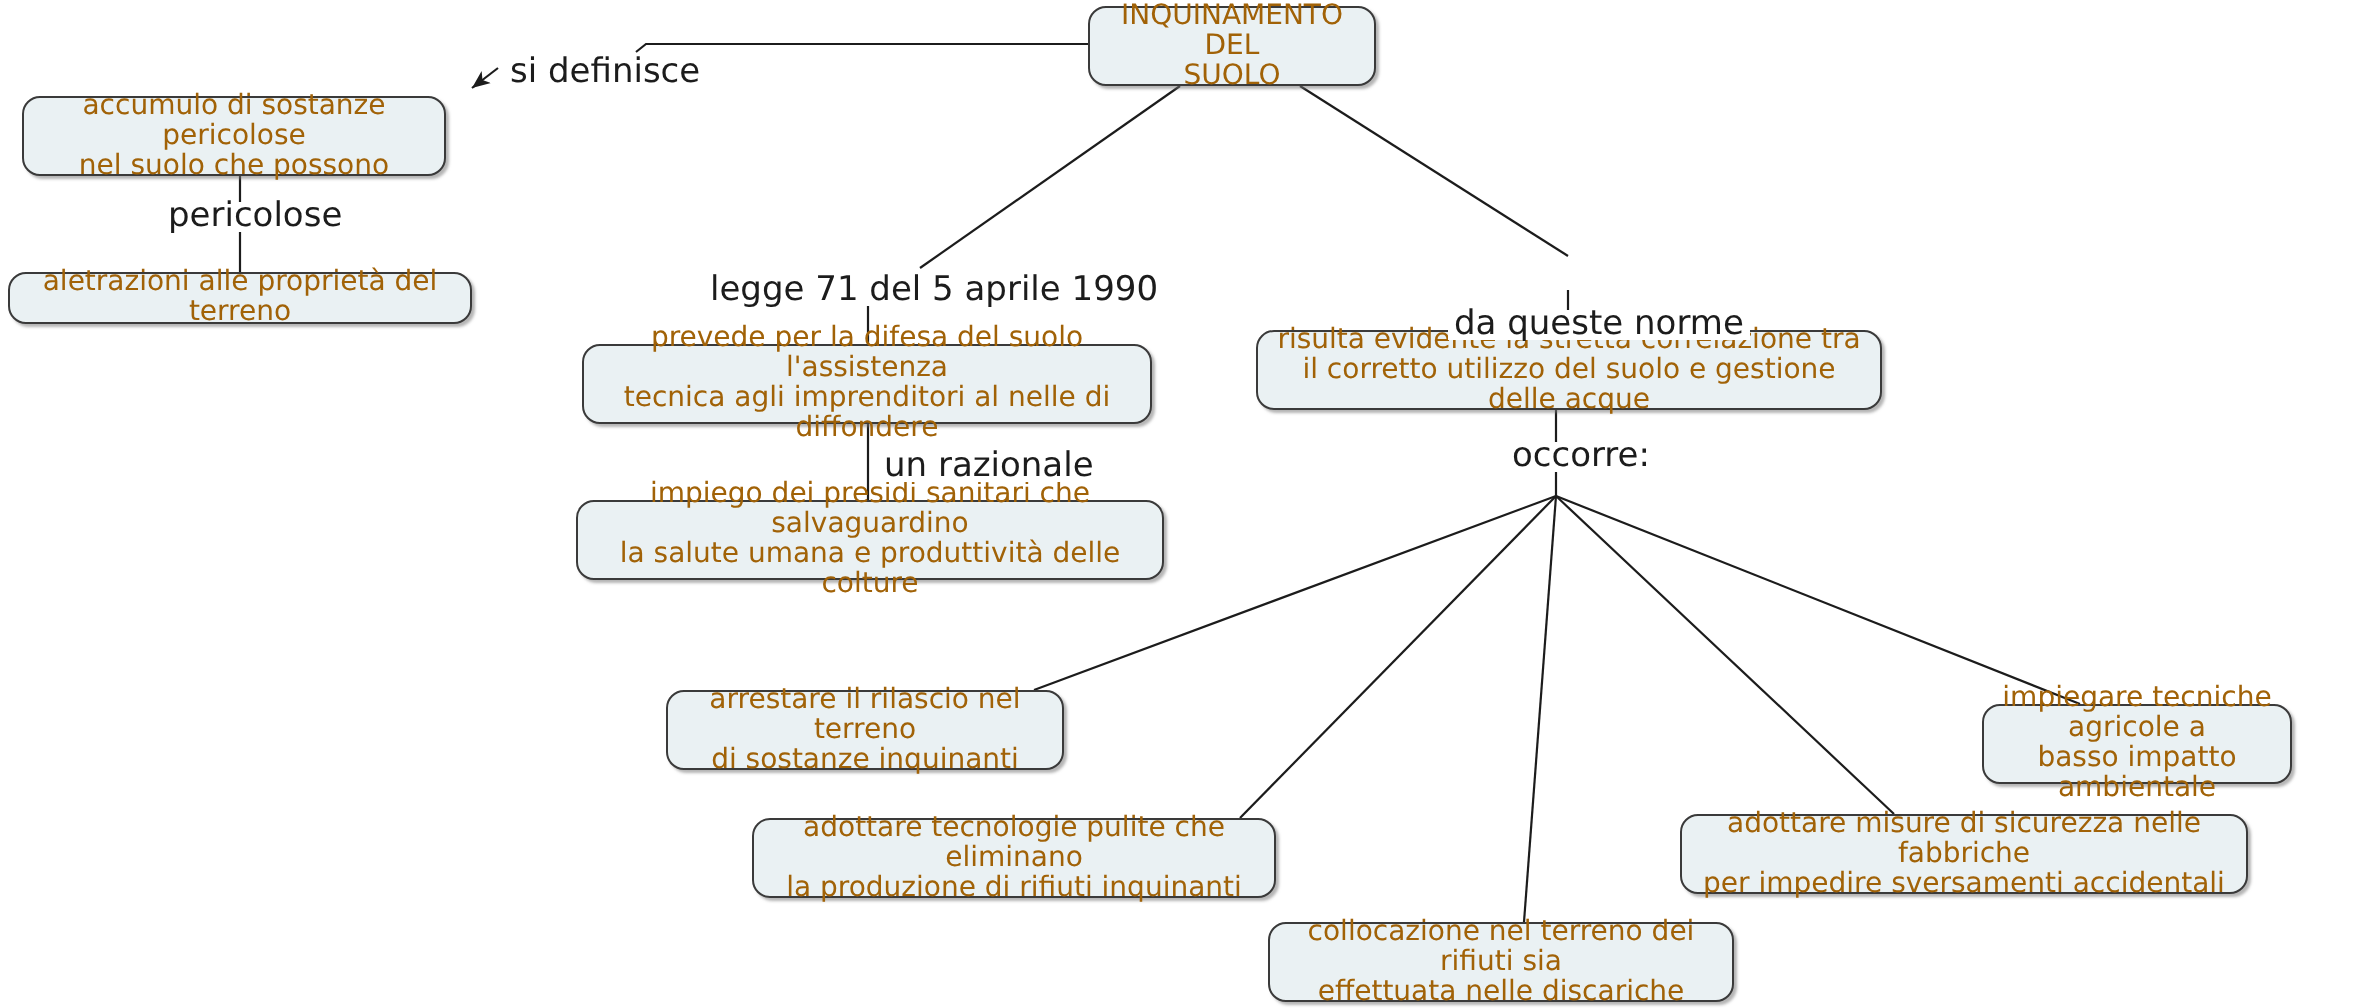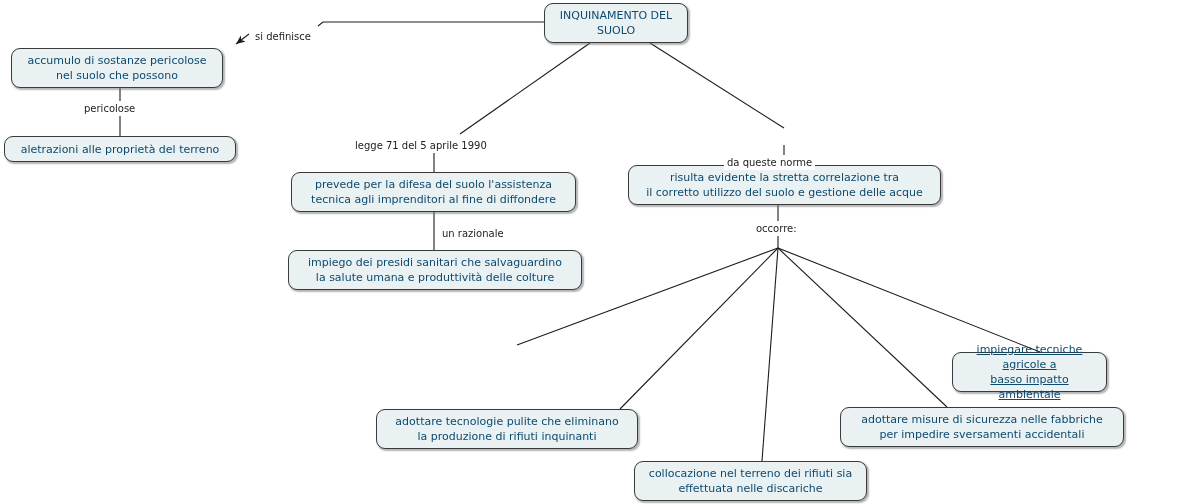--- a/index.html
+++ b/index.html
@@ -30,30 +30,30 @@
     position: absolute;
     box-sizing: border-box;
     background: #eaf1f3;
     border: 1px solid #3a3a3a;
     border-radius: 9px;
     box-shadow: 1.5px 1.5px 1.5px rgba(120,120,120,0.55);
     display: flex;
     align-items: center;
     justify-content: center;
     text-align: center;
-    color: #0c4a6e;
-    font-size: 11px;
+    color: #a16207;
+    font-size: 14px;
     line-height: 15px;
     padding: 3px 6px;
     white-space: pre-line;
   }
   .link-label {
     position: absolute;
     color: #1c1c1c;
-    font-size: 10px;
+    font-size: 17px;
     line-height: 15px;
     white-space: nowrap;
     background: #ffffff;
     padding: 0 3px;
   }
 </style>
 </head>
 <body>
 
 <div id="canvas">
@@ -94,39 +94,41 @@
 
   <div class="node" style="left:544px; top:3px; width:144px; height:40px;">INQUINAMENTO DEL
 SUOLO</div>
 
   <div class="node" style="left:11px; top:48px; width:212px; height:40px;">accumulo di sostanze pericolose
 nel suolo che possono</div>
 
   <div class="node" style="left:4px; top:136px; width:232px; height:26px;">aletrazioni alle proprietà del terreno</div>
 
   <div class="node" style="left:291px; top:172px; width:285px; height:40px;">prevede per la difesa del suolo l'assistenza
-tecnica agli imprenditori al fine di diffondere</div>
+tecnica agli imprenditori al nelle di diffondere</div>
 
   <div class="node" style="left:288px; top:250px; width:294px; height:40px;">impiego dei presidi sanitari che salvaguardino
 la salute umana e produttività delle colture</div>
 
   <div class="node" style="left:628px; top:165px; width:313px; height:40px;">risulta evidente la stretta correlazione tra
 il corretto utilizzo del suolo e gestione delle acque</div>
 
+  <div class="node" style="left:333px; top:345px; width:199px; height:40px;">arrestare il rilascio nel terreno
+di sostanze inquinanti</div>
 
   <div class="node" style="left:376px; top:409px; width:262px; height:40px;">adottare tecnologie pulite che eliminano
 la produzione di rifiuti inquinanti</div>
 
   <div class="node" style="left:840px; top:407px; width:284px; height:40px;">adottare misure di sicurezza nelle fabbriche
 per impedire sversamenti accidentali</div>
 
   <div class="node" style="left:634px; top:461px; width:233px; height:40px;">collocazione nel terreno dei rifiuti sia
 effettuata nelle discariche</div>
 
-  <div class="node" style="left:952px; top:352px; width:155px; height:40px;text-decoration:underline;">impiegare tecniche agricole a
+  <div class="node" style="left:991px; top:352px; width:155px; height:40px;">impiegare tecniche agricole a
 basso impatto ambientale</div>
 
   <div class="link-label" style="left:252px; top:29px;">si definisce</div>
 
   <div class="link-label" style="left:81px; top:101px;">pericolose</div>
 
   <div class="link-label" style="left:352px; top:138px;">legge 71 del 5 aprile 1990</div>
 
   <div class="link-label" style="left:396px; top:226px;margin-left:43px;">un razionale</div>
 

